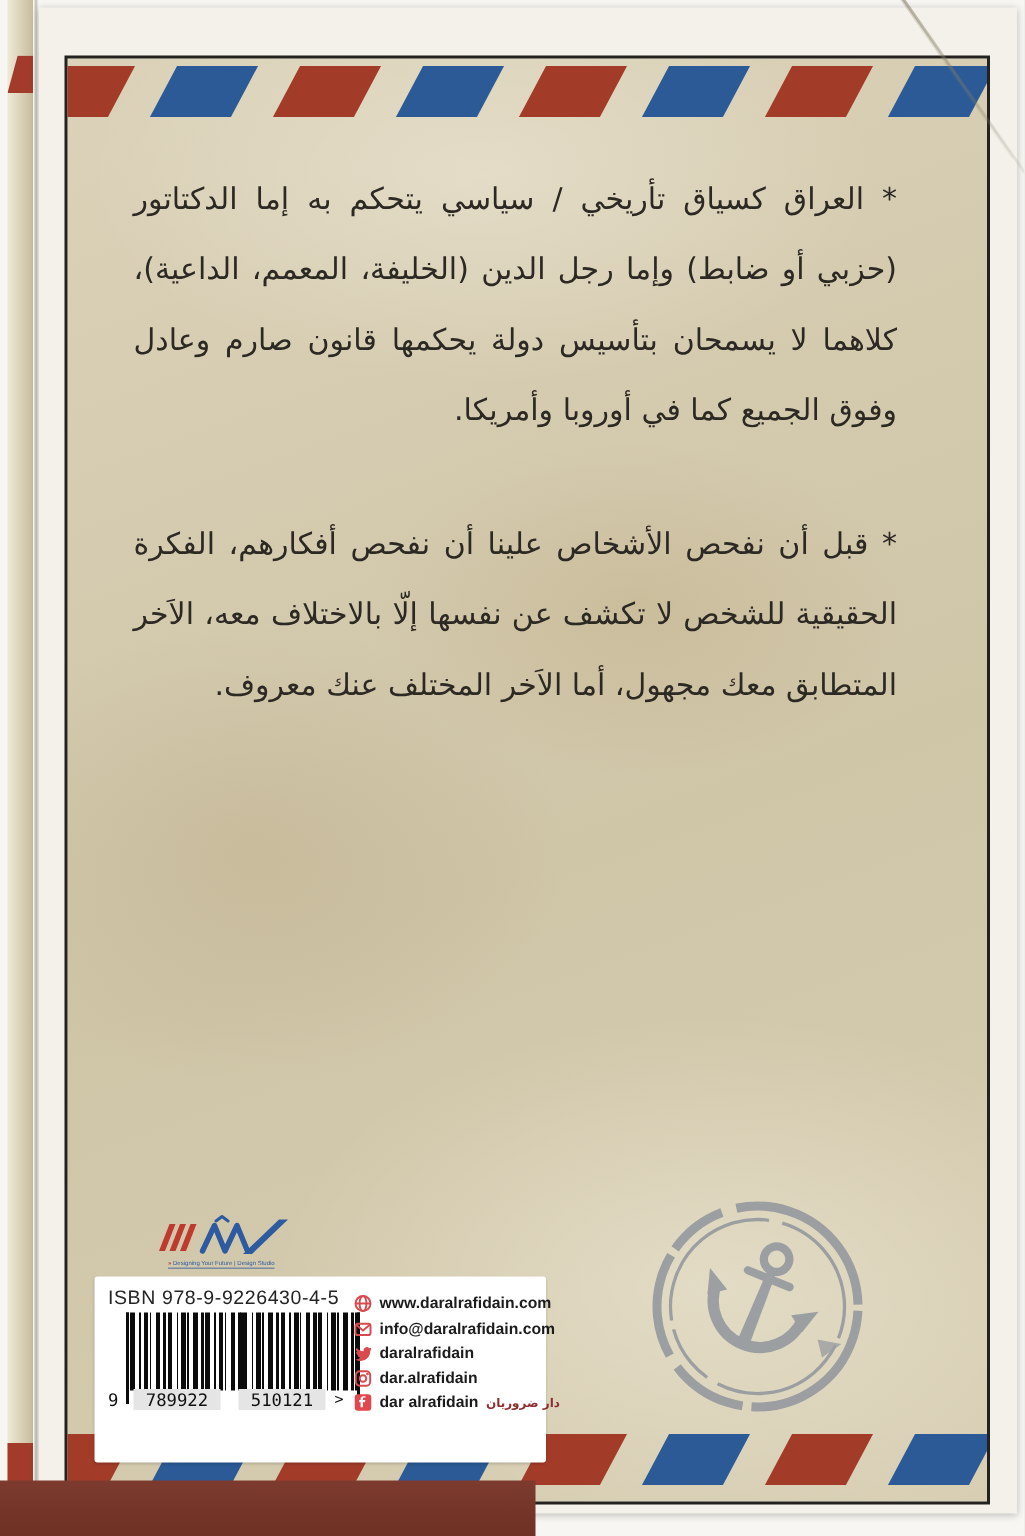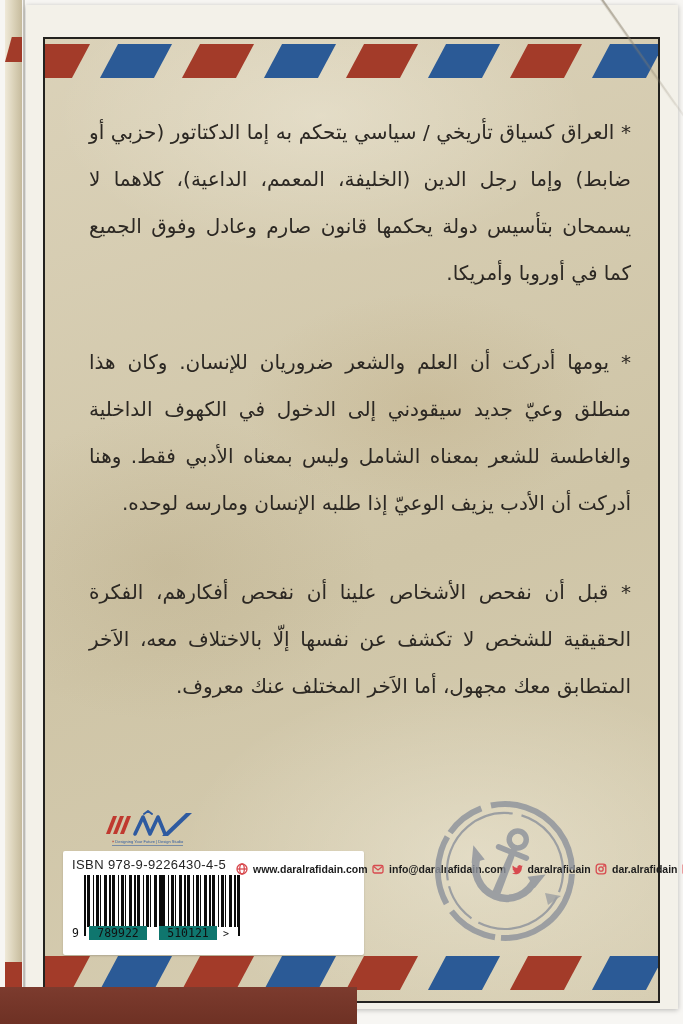--- a/index.html
+++ b/index.html
@@ -29,54 +29,54 @@
   
   .stripe-band{position:absolute;left:0;right:0;height:34px;overflow:hidden;}
   .stripe-band.top{top:5px;}
   .stripe-band.bottom{bottom:11px;}
   .stripe-run{display:flex;margin-left:-18px;}
   .stripe{flex:none;width:54px;height:34px;margin-right:28px;transform:skewX(-28deg);}
   .stripe.red{background:#a33b29;}
   .stripe.blue{background:#2b5a96;}
 
   
-  .cover-text{position:absolute;left:44px;right:27px;top:70px;direction:rtl;
+  .cover-text{position:absolute;left:44px;right:60px;top:70px;direction:rtl;
     text-align:justify;color:#2c2823;font-size:20px;line-height:47px;
     font-family:"DejaVu Sans",sans-serif;}
   .cover-text p{margin:0 0 42px 0;}
 
   
   .logo{position:absolute;left:98px;top:810px;width:112px;height:40px;}
   .logo svg{display:block;}
   .logo-tagline{position:absolute;left:14px;top:29px;font-size:4px;line-height:5px;
     color:#2e5aa0;font-family:"Liberation Sans",sans-serif;white-space:nowrap;
     border-bottom:1px solid rgba(46,90,160,.55);padding-bottom:1px;}
   .logo-tagline b{color:#b23a31;font-weight:700;}
 
   
-  .isbn-box{position:absolute;left:63px;top:851px;width:301px;height:104px;background:#fff;
+  .isbn-box{position:absolute;left:63px;top:851px;width:301px;height:124px;background:#fff;
     border-radius:2px;box-shadow:0 1px 2px rgba(0,0,0,.18);padding:6px 6px 0 9px;box-sizing:border-box;}
   .isbn-label{font-family:"Liberation Sans",sans-serif;font-size:13px;letter-spacing:.4px;
     color:#242424;white-space:nowrap;}
   .barcode{position:absolute;left:9px;top:24px;width:172px;height:70px;}
   .bars{position:absolute;left:12px;top:0;width:156px;height:52px;
     background:repeating-linear-gradient(90deg,
       #0b0b0b 0 2px,#fff 2px 3px,#0b0b0b 3px 6px,#fff 6px 9px,
       #0b0b0b 9px 10px,#fff 10px 12px,#0b0b0b 12px 15px,#fff 15px 16px,
       #0b0b0b 16px 17px,#fff 17px 20px,#0b0b0b 20px 23px,#fff 23px 25px);}
   .guard{position:absolute;top:0;width:2px;height:61px;background:#0b0b0b;}
   .guard.g1{left:12px;} .guard.g2{left:88px;} .guard.g3{left:166px;}
   .bc-digits{position:absolute;left:0;top:50px;right:0;height:16px;display:flex;align-items:center;
     font-family:"DejaVu Sans Mono",monospace;font-size:11.5px;color:#111;}
   .bc-digits .d-lead{width:11px;text-align:left;}
-  .bc-digits .d-grp{background:#0f766e;text-align:center;padding:0 2px;}
+  .bc-digits .d-grp{background:#e5e5e5;text-align:center;padding:0 2px;}
   .bc-digits .d-grp.one{margin-left:6px;width:54px;}
   .bc-digits .d-grp.two{margin-left:12px;width:54px;}
   .bc-digits .d-mark{margin-left:6px;font-size:10px;}
-  .contacts{position:absolute;right:6px;top:12px;width:122px;display:flex;gap:4.5px;}
+  .contacts{position:absolute;right:6px;top:12px;width:122px;display:flex;flex-direction:column;gap:4.5px;}
   .contact-row{display:flex;align-items:center;gap:5px;font-family:"Liberation Sans",sans-serif;
     font-weight:700;font-size:10.5px;color:#1c1c1c;white-space:nowrap;}
   .contact-row svg{flex:none;}
   .contact-ar{font-size:8px;color:#8d2f2f;font-family:"DejaVu Sans",sans-serif;margin-right:2px;}
 
   
   .stamp{position:absolute;left:430px;top:796px;width:150px;height:150px;opacity:.82;}
 
   
   .maroon-band{position:absolute;left:0;top:987px;width:357px;height:37px;
@@ -110,21 +110,20 @@
           <div class="stripe red"></div>
           <div class="stripe blue"></div>
           <div class="stripe red"></div>
           <div class="stripe blue"></div>
 
         </div>
       </div>
 
       <div class="cover-text" dir="rtl" lang="ar">
         <p>* العراق كسياق تأريخي / سياسي يتحكم به إما الدكتاتور (حزبي أو ضابط) وإما رجل الدين (الخليفة، المعمم، الداعية)، كلاهما لا يسمحان بتأسيس دولة يحكمها قانون صارم وعادل وفوق الجميع كما في أوروبا وأمريكا.</p>
-        <p>* يومها أدركت أن العلم والشعر ضروريان للإنسان. وكان هذا منطلق وعيّ جديد سيقودني إلى الدخول في الكهوف الداخلية والغاطسة للشعر بمعناه الشامل وليس بمعناه الأدبي فقط. وهنا أدركت أن الأدب يزيف الوعيّ إذا طلبه الإنسان ومارسه لوحده.</p>
         <p>* قبل أن نفحص الأشخاص علينا أن نفحص أفكارهم، الفكرة الحقيقية للشخص لا تكشف عن نفسها إلّا بالاختلاف معه، الاَخر المتطابق معك مجهول، أما الاَخر المختلف عنك معروف.</p>
       </div>
 
       <div class="stripe-band bottom">
         <div class="stripe-run">
           <div class="stripe red"></div>
           <div class="stripe blue"></div>
           <div class="stripe red"></div>
           <div class="stripe blue"></div>
           <div class="stripe red"></div>

